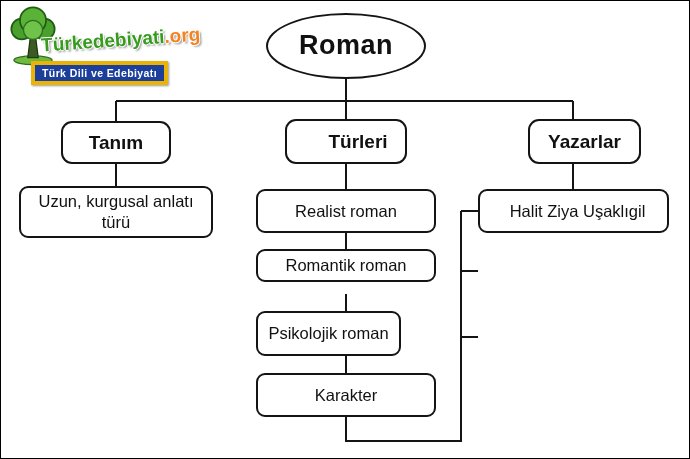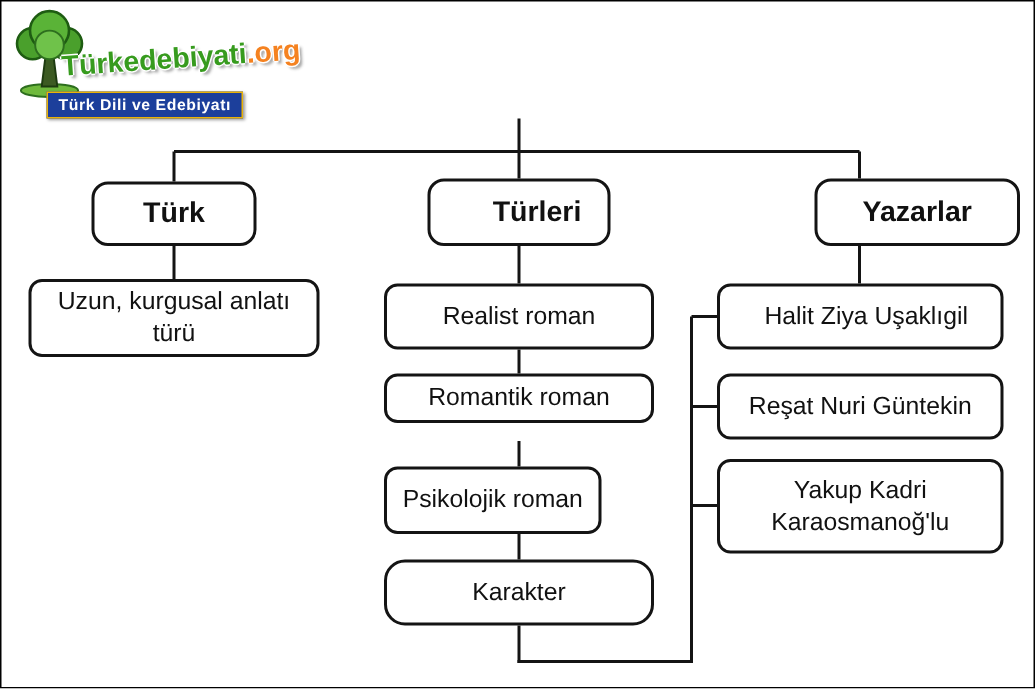--- a/index.html
+++ b/index.html
@@ -30,21 +30,21 @@
   #logo-text{
     position:absolute;left:36px;top:26px;white-space:nowrap;
     font-size:19px;font-weight:800;transform:rotate(-4deg);
     color:#379b1e;
     text-shadow:1px 0 #fff,-1px 0 #fff,0 1px #fff,0 -1px #fff,2px 2px 2px rgba(40,40,40,.45);
   }
   #logo-text .tld{color:#f58220;}
   #logo-banner{
     position:absolute;left:26px;top:58px;background:#1c3f9b;color:#fff;
     font-size:10.5px;font-weight:bold;letter-spacing:.4px;
-    padding:2px 7px;border:1px solid #eab308;white-space:nowrap;
+    padding:2px 7px;border:4px solid #eab308;white-space:nowrap;
     box-shadow:1px 1px 2px rgba(0,0,0,.4);
   }
 </style>
 </head>
 <body>
 
 <div id="stage">
 
   <svg id="wires" viewBox="0 0 690 459" xmlns="http://www.w3.org/2000/svg">
 
@@ -66,35 +66,34 @@
 
     <line x1="344" y1="440" x2="461" y2="440"></line>
     <line x1="460" y1="441" x2="460" y2="210"></line>
     <line x1="460" y1="210" x2="477" y2="210"></line>
     <line x1="460" y1="270" x2="477" y2="270"></line>
     <line x1="460" y1="336" x2="477" y2="336"></line>
 
     <line x1="572" y1="163" x2="572" y2="188"></line>
   </svg>
 
+  <div class="node root" style="left:265px;top:12px;width:160px;height:66px;">Roman</div>
 
-  <div class="node branch" style="left:60px;top:120px;width:110px;height:43px;">Türk</div>
+  <div class="node branch" style="left:60px;top:120px;width:110px;height:43px;">Tanım</div>
   <div class="node branch" style="left:284px;top:118px;width:122px;height:45px;padding-left:24px;">Türleri</div>
-  <div class="node branch" style="left:542px;top:118px;width:137px;height:45px;">Yazarlar</div>
+  <div class="node branch" style="left:527px;top:118px;width:113px;height:45px;">Yazarlar</div>
 
   <div class="node leaf" style="left:255px;top:188px;width:180px;height:44px;">Realist roman</div>
 
   <div class="node leaf" style="left:18px;top:185px;width:194px;height:52px;">Uzun, kurgusal anlatı türü</div>
   <div class="node leaf" style="left:255px;top:248px;width:180px;height:33px;">Romantik roman</div>
   <div class="node leaf" style="left:255px;top:310px;width:145px;height:45px;">Psikolojik roman</div>
-  <div class="node leaf" style="left:255px;top:372px;width:180px;height:44px;border-radius:14px;">Karakter</div>
+  <div class="node leaf" style="left:255px;top:372px;width:180px;height:44px;">Karakter</div>
 
   <div class="node leaf" style="left:477px;top:188px;width:191px;height:44px;padding-left:16px;">Halit Ziya Uşaklıgil</div>
-  <div class="node leaf" style="left:477px;top:248px;width:191px;height:44px;">Reşat Nuri Güntekin</div>
-  <div class="node leaf" style="left:477px;top:305px;width:191px;height:63px;">Yakup Kadri Karaosmanoğ'lu</div>
 
   <div id="logo">
     <svg id="logo-tree" width="52" height="62" viewBox="0 0 60 70" xmlns="http://www.w3.org/2000/svg">
       <ellipse cx="30" cy="63" rx="22" ry="5" fill="#6fb93c" stroke="#2d6e1e" stroke-width="1.5"></ellipse>
       <path d="M27 36 L24 60 L36 60 L33 36 Z" fill="#3c5a22" stroke="#1e3a10" stroke-width="1.5"></path>
       <circle cx="17" cy="27" r="12" fill="#4aa02c" stroke="#1e5c12" stroke-width="2"></circle>
       <circle cx="43" cy="27" r="12" fill="#4aa02c" stroke="#1e5c12" stroke-width="2"></circle>
       <circle cx="30" cy="17" r="15" fill="#5ab337" stroke="#1e5c12" stroke-width="2"></circle>
       <circle cx="30" cy="28" r="11" fill="#6fc24a" stroke="#2d6e1e" stroke-width="1.5"></circle>
     </svg>

